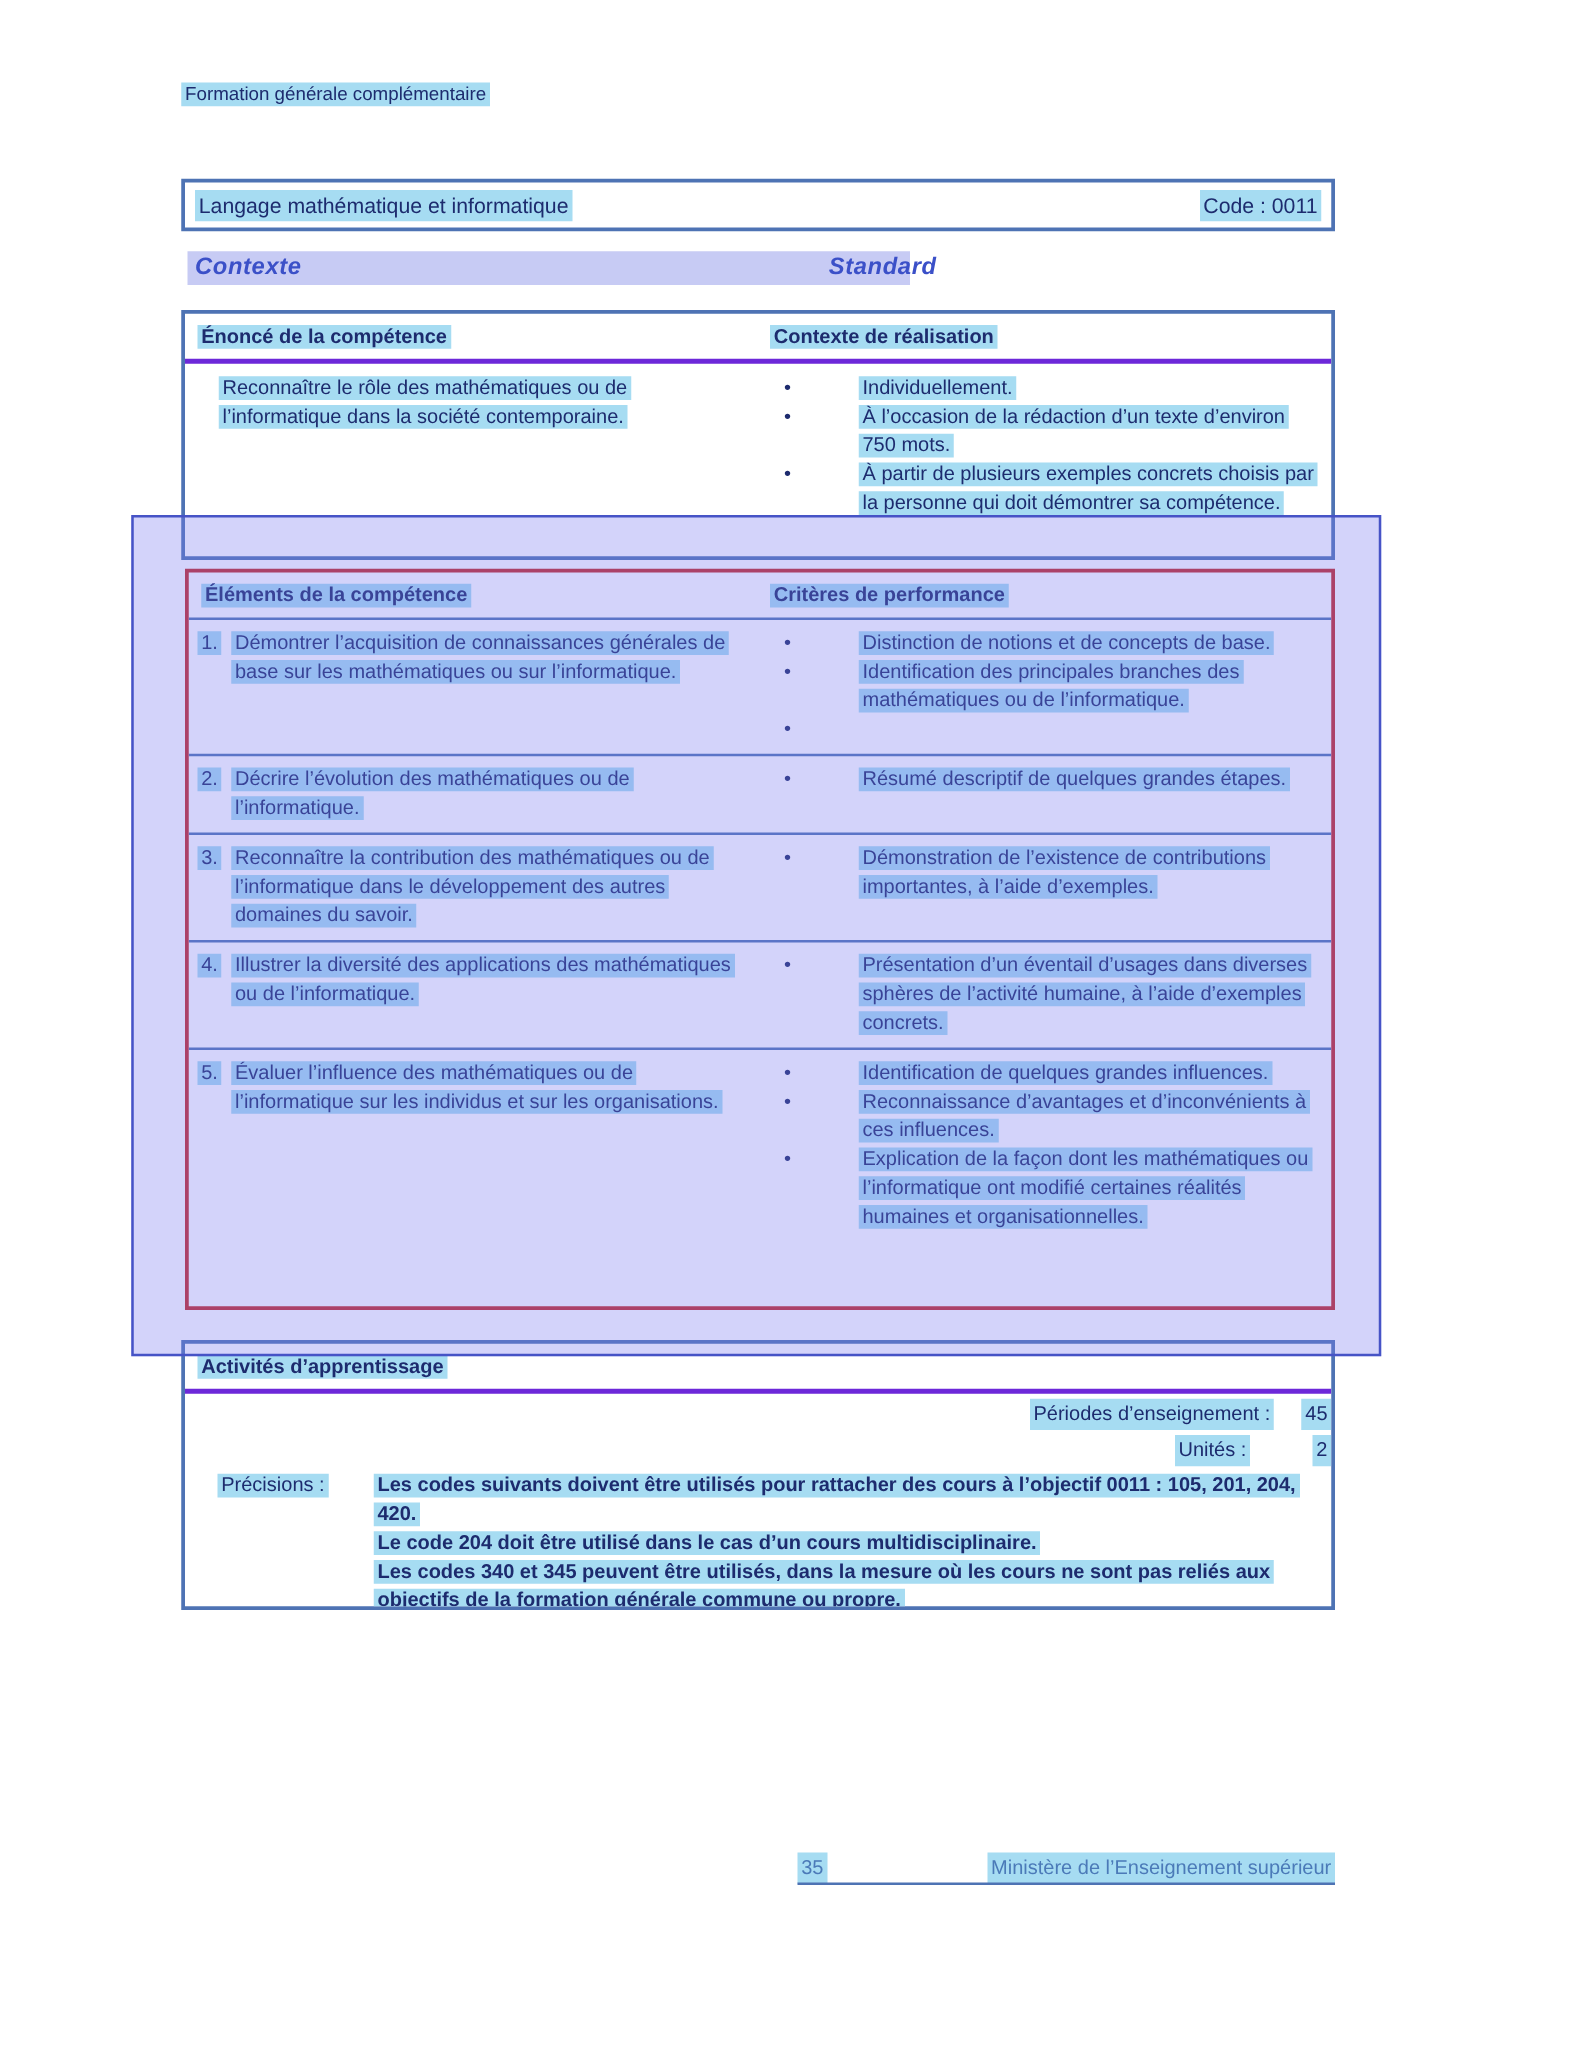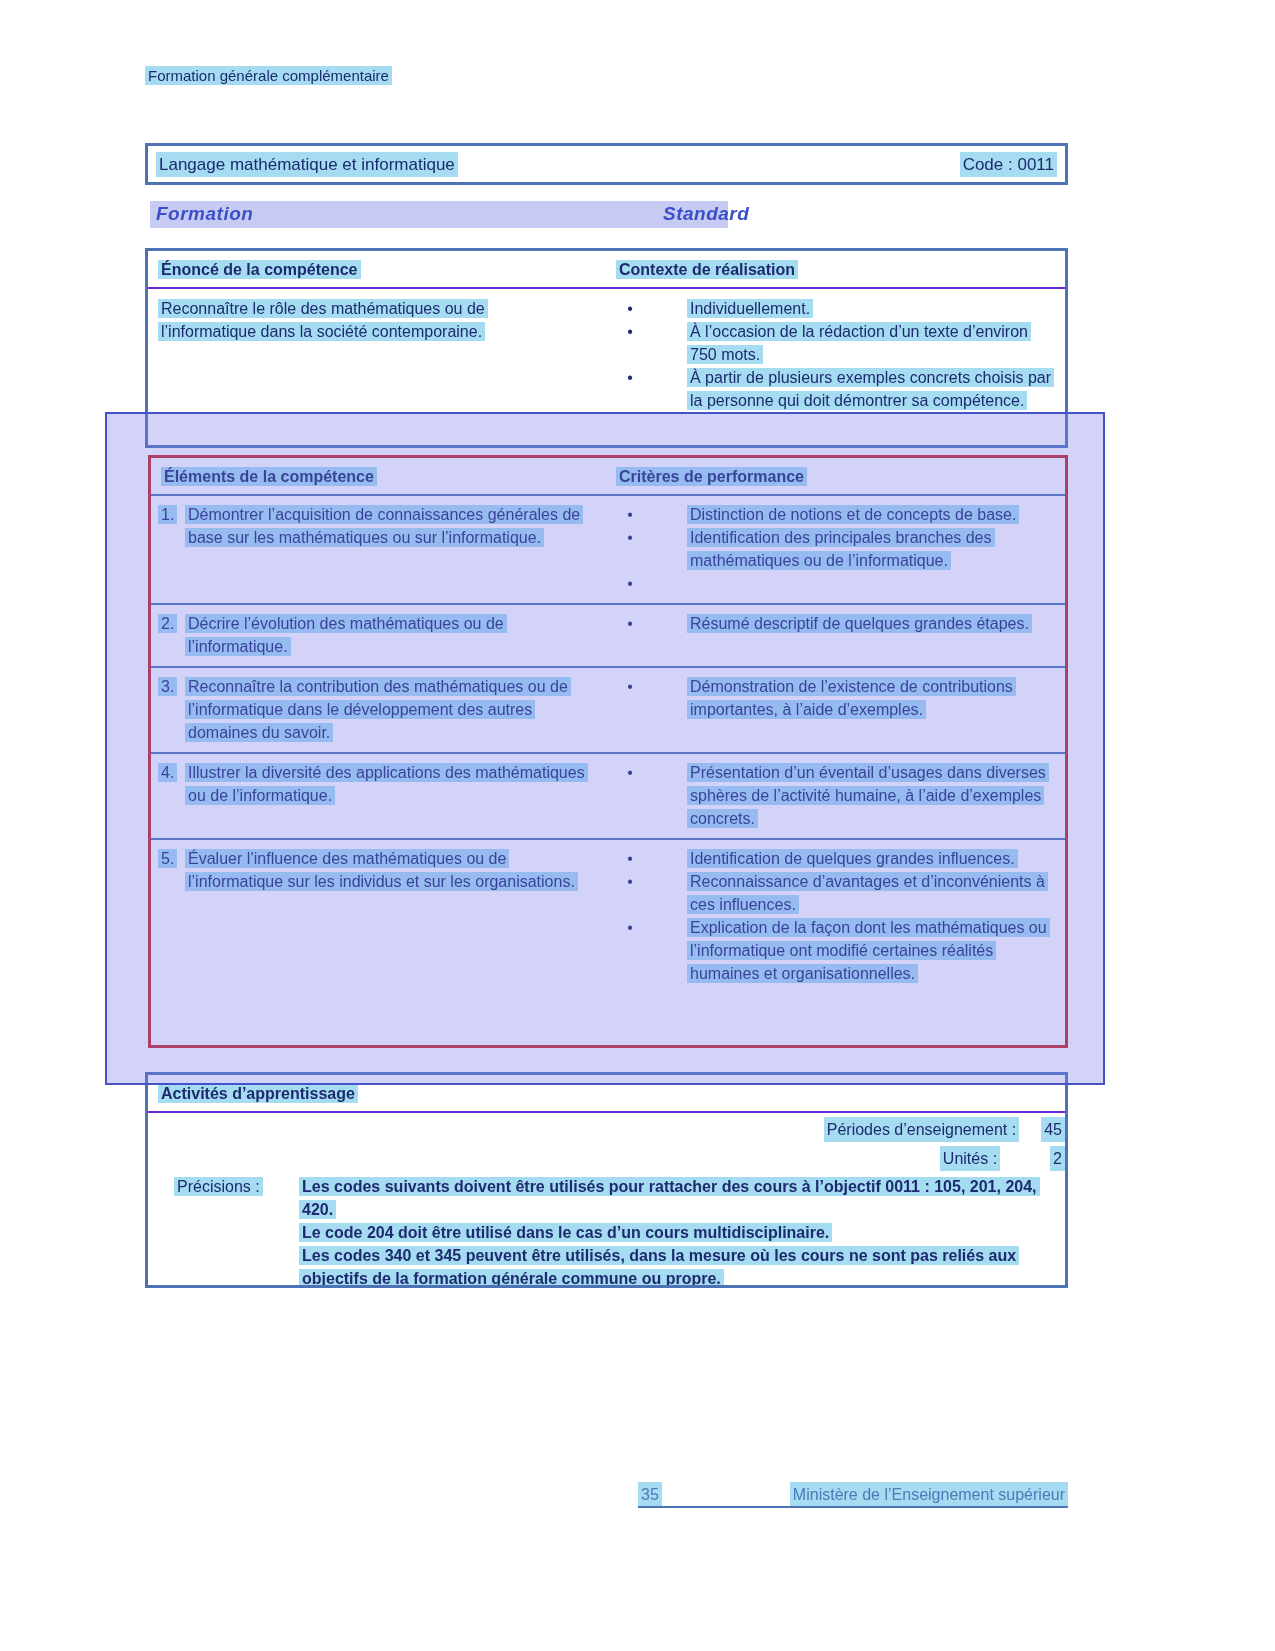--- a/index.html
+++ b/index.html
@@ -33,26 +33,26 @@
   .obj-label.obj { left:6px; }
   .obj-label.std { left:472px;margin-left:41px; }
 
   .tbl {
     position:absolute; left:145px; border:3px solid #4e73b4; box-sizing:border-box;
     background:#ffffff; overflow:hidden;
   }
   .tbl1 { top:248px; width:923px; height:200px; }
   .tbl3 { top:1072px; width:923px; height:216px; }
 
-  .t-head { display:flex; border-bottom:2px solid #6d28d9; padding:7px 0 6px 0; font-weight:bold; }
+  .t-head { display:flex; border-bottom:4px solid #6d28d9; padding:7px 0 6px 0; font-weight:bold; }
   .c-left  { width:468px; box-sizing:border-box; padding-left:10px; }
   .c-right { flex:1; box-sizing:border-box; }
 
   .t-body { display:flex; padding-top:8px; }
-  .statement { width:468px; box-sizing:border-box; padding-left:10px; }
+  .statement { width:468px; box-sizing:border-box; padding-left:27px; }
   .statement .inner { display:inline-block; max-width:412px; }
 
   .bline { display:flex; padding-left:7px; margin-bottom:0;gap:26px; }
   .bullet { width:14px; flex:0 0 14px; text-align:center; }
   .bullet::before { content:"•"; }
   .btext { margin-left:24px; flex:1; max-width:370px; }
 
   .tbl2 {
     position:absolute; left:148px; top:455px; width:920px; height:593px;
     border:3px solid #c52828; box-sizing:border-box; background:#ffffff; overflow:hidden;
@@ -98,21 +98,21 @@
   <div class="doc-header">
     <span class="hl">Formation générale complémentaire</span>
   </div>
 
   <div class="title-bar">
     <span class="hl">Langage mathématique et informatique</span>
     <span class="hl">Code : 0011</span>
   </div>
 
   <div class="obj-band">
-    <span class="obj-label obj">Formation</span>
+    <span class="obj-label obj">Contexte</span>
     <span class="obj-label std">Standard</span>
   </div>
 
   <div class="tbl tbl1">
     <div class="t-head">
       <div class="c-left"><span class="hl">Énoncé de la compétence</span></div>
       <div class="c-right"><span class="hl">Contexte de réalisation</span></div>
     </div>
     <div class="t-body">
       <div class="statement">

